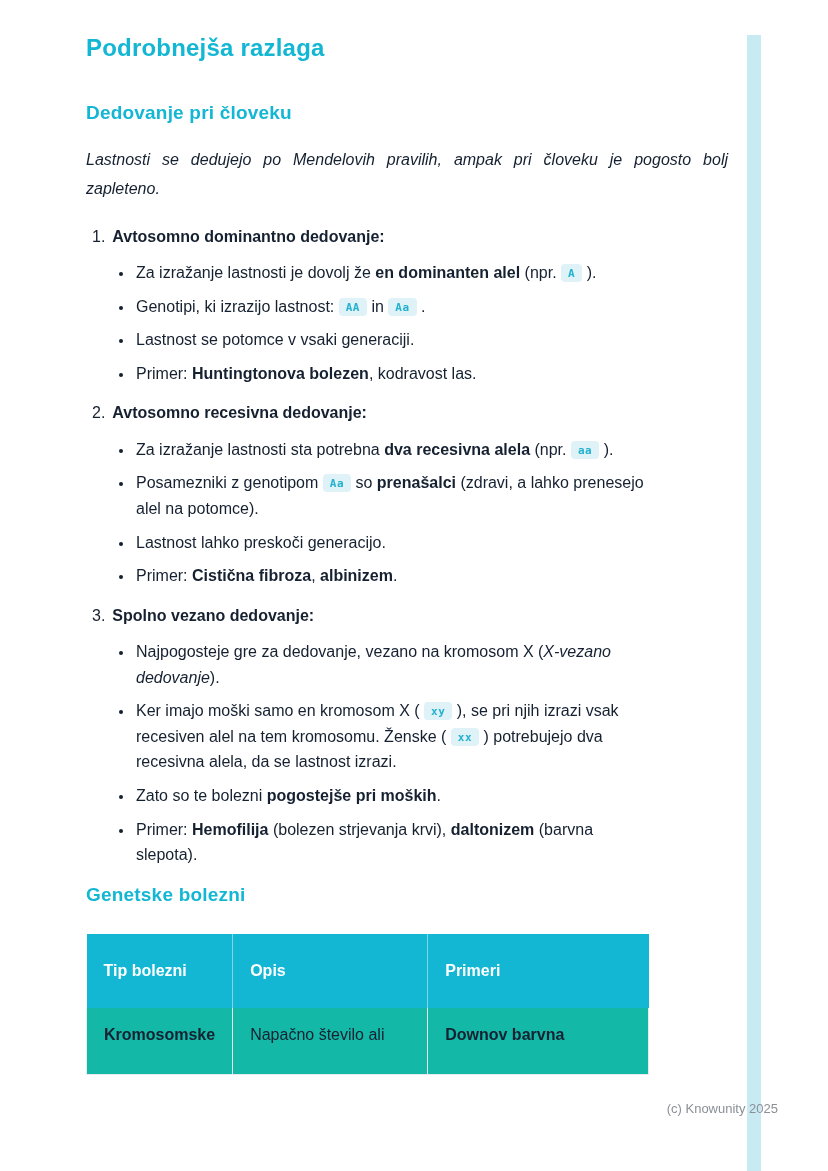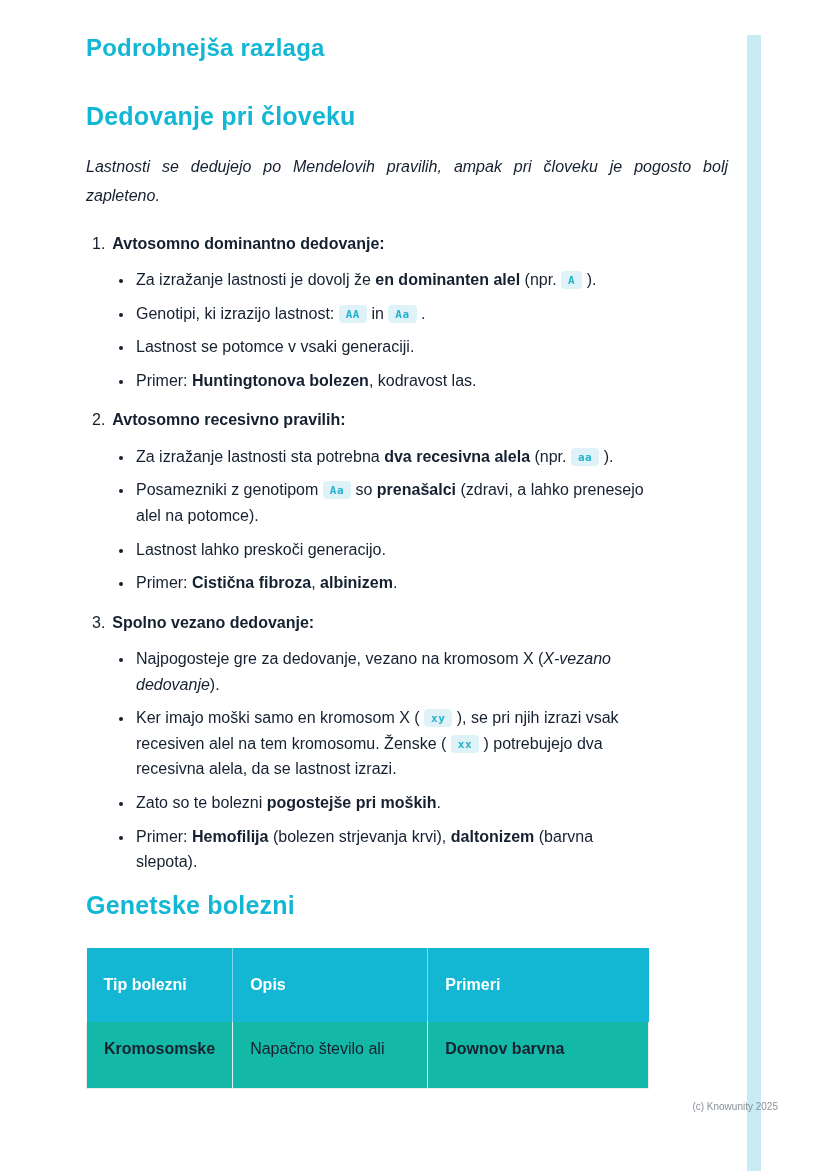--- a/index.html
+++ b/index.html
@@ -23,40 +23,40 @@
   }
   .stripe{
     position:absolute;
     left:747px;top:35px;width:14px;height:1140px;
     background:var(--stripe);
     z-index:1;
   }
   .watermark{
     position:absolute;
     right:50px;top:1101px;
-    font-size:10px;
+    font-size:13px;
     color:var(--watermark);
     z-index:2;
     white-space:nowrap;
     padding-left:28px;
   }
   .content{
     position:absolute;
     left:86px;top:34px;width:642px;
   }
   h1.title{
     margin:0 0 40px 0;
     font-size:24px;
     font-weight:bold;
     color:var(--accent);
     letter-spacing:0.2px;
   }
   h2.section-heading{
     margin:0 0 22px 0;
-    font-size:25px;
+    font-size:19px;
     font-weight:bold;
     color:var(--accent);
     letter-spacing:0.2px;
   }
   p.intro{
     margin:0 0 22px 0;
     font-size:16px;
     line-height:1.8;
     font-style:italic;
   }
@@ -155,21 +155,21 @@
           <li>Za izražanje lastnosti je dovolj že <strong>en dominanten alel</strong> (npr. <span class="code">A</span> ).</li>
           <li>Genotipi, ki izrazijo lastnost: <span class="code">AA</span> in <span class="code">Aa</span> .</li>
           <li>Lastnost se potomce v vsaki generaciji.</li>
           <li>Primer: <strong>Huntingtonova bolezen</strong>, kodravost las.</li>
         </ul>
       </div>
 
       <div class="nitem">
         <div class="nitem-head">
           <span class="num">2.</span>
-          <span class="nitem-title">Avtosomno recesivno pravilih:</span>
+          <span class="nitem-title">Avtosomno recesivna dedovanje:</span>
         </div>
         <ul class="bullets">
           <li>Za izražanje lastnosti sta potrebna <strong>dva recesivna alela</strong> (npr. <span class="code">aa</span> ).</li>
           <li>Posamezniki z genotipom <span class="code">Aa</span> so <strong>prenašalci</strong> (zdravi, a lahko prenesejo alel na potomce).</li>
           <li>Lastnost lahko preskoči generacijo.</li>
           <li>Primer: <strong>Cistična fibroza</strong>, <strong>albinizem</strong>.</li>
         </ul>
       </div>
 
       <div class="nitem">

